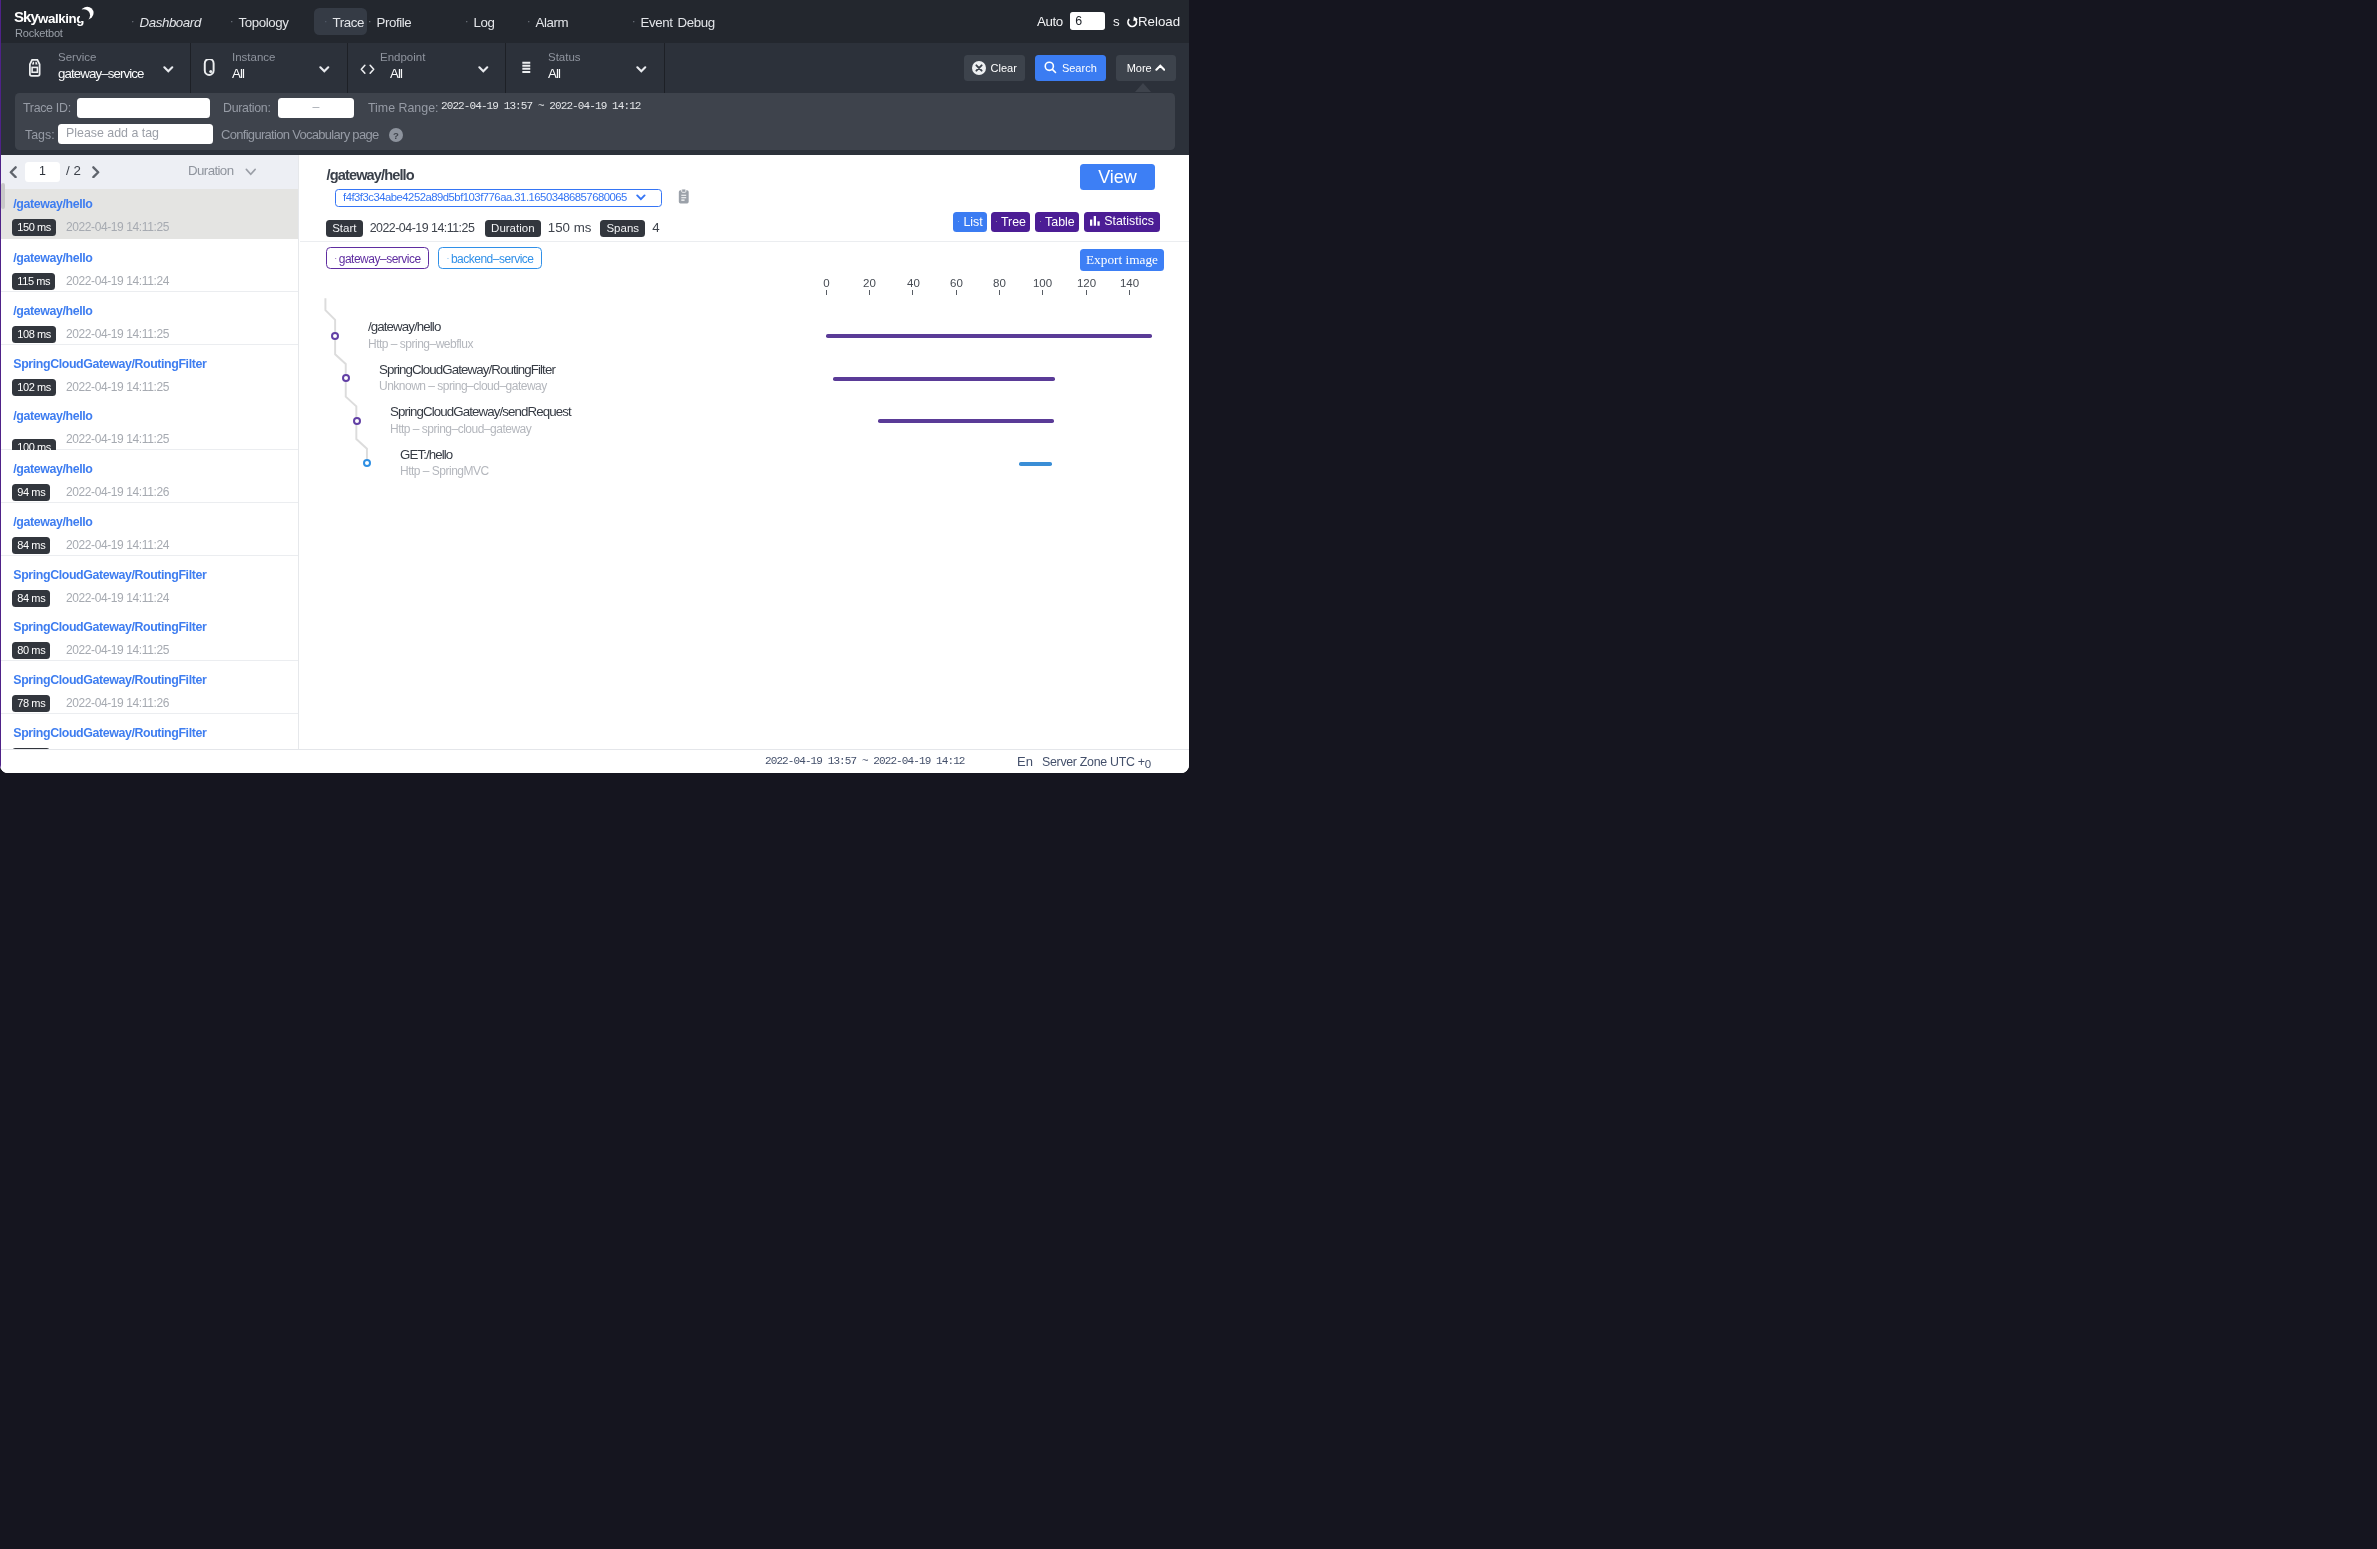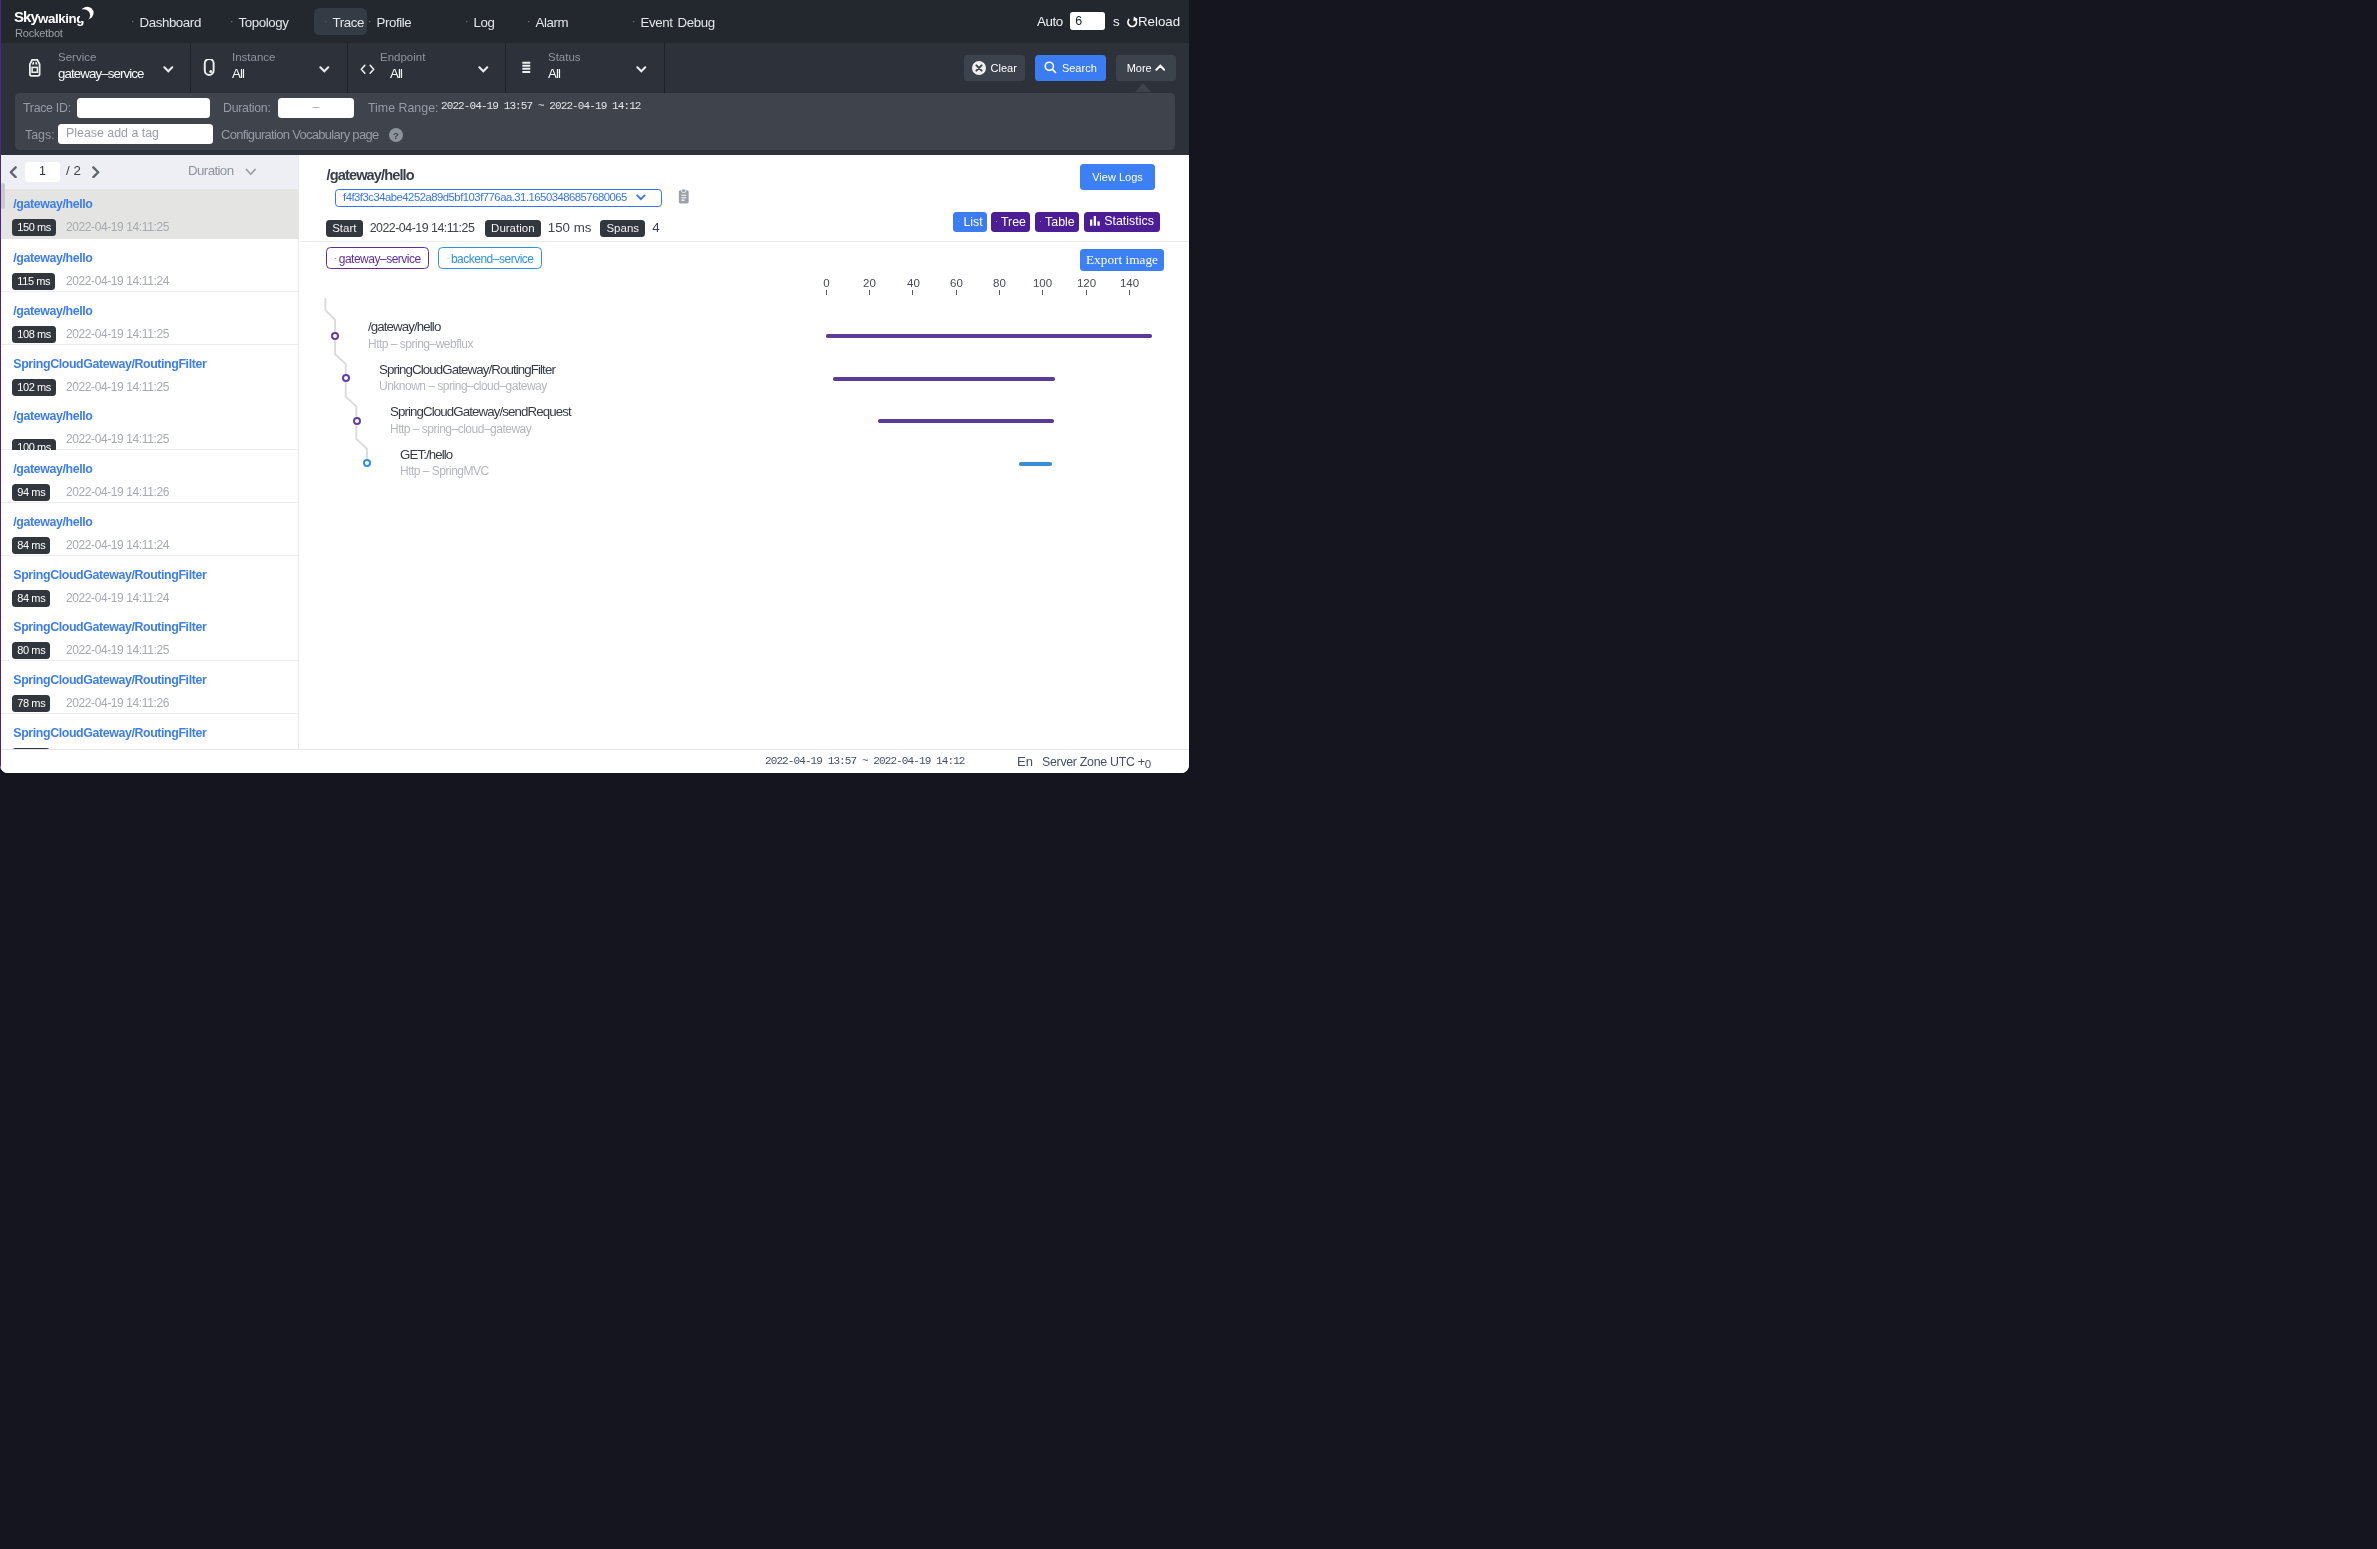--- a/index.html
+++ b/index.html
@@ -61,21 +61,21 @@
 <body>
 <div class="page">
 
   <div class="nav">
     <div class="logo"><span style="font-size:15px;letter-spacing:-0.9px;">Sky</span><span style="font-size:13.3px;letter-spacing:-0.4px;position:relative;top:0.9px;">walking</span><svg width="14" height="15" viewBox="0 0 16 17" style="position:absolute;left:66px;top:-2.2px;">
           <circle cx="8.2" cy="8" r="7.3" fill="#fff"></circle>
           <circle cx="4.4" cy="10.6" r="7.1" fill="#23272e"></circle>
         </svg></div>
     <div class="logo-sub">Rocketbot</div>
     <div class="nav-active"></div>
-    <div class="navitem" style="left:131px;"><span class="navdot">·</span>Dashboard</div>
+    <div class="navitem" style="left:131px;font-style:italic;"><span class="navdot">·</span>Dashboard</div>
     <div class="navitem" style="left:230px;"><span class="navdot">·</span>Topology</div>
     <div class="navitem" style="left:324px;"><span class="navdot" style="color:#586070;">·</span>Trace</div>
     <div class="navitem" style="left:368px;"><span class="navdot">·</span>Profile</div>
     <div class="navitem" style="left:465px;"><span class="navdot">·</span>Log</div>
     <div class="navitem" style="left:527px;"><span class="navdot">·</span>Alarm</div>
     <div class="navitem" style="left:632px;"><span class="navdot">·</span>Event</div>
     <div class="navitem" style="left:669px;"><span class="navdot">·</span>Debug</div>
     <div class="auto-lbl" style="left:1037px; letter-spacing:-0.4px;">Auto</div>
     <div class="auto-input">6</div>
     <div class="auto-lbl" style="left:1113px;">s</div>
@@ -228,21 +228,21 @@
     <div class="ititle" style="top:11.5px;">SpringCloudGateway/RoutingFilter</div>
     <div class="ibadge" style="top:34px;">55 ms</div>
     <div class="itime" style="top:35px;">2022-04-19 14:11:24</div>
   </div>
       </div>
     <div class="thumb"></div>
   </div>
 
   <div class="main">
     <div style="position:absolute;left:26.6px;top:12.4px;font-size:14.6px;font-weight:bold;letter-spacing:-0.9px;color:#3a404a;">/gateway/hello</div>
-    <div class="btn" style="left:780px; top:9.3px; width:75px; background:#3d7ff5; line-height:26px; font-size:11px;">View Logs</div>
+    <div class="btn" style="left:780px; top:9.3px; width:75px; background:#3d7ff5; line-height:26px; font-size:18px;">View Logs</div>
     <div style="position:absolute;left:35px;top:34px;width:327px;height:17.7px;border:1.3px solid #3575f5;border-radius:3.5px;color:#3575f5;font-size:11.3px;line-height:15px;padding-left:7px;letter-spacing:-0.5px;">f4f3f3c34abe4252a89d5bf103f776aa.31.16503486857680065
       <svg width="9.8" height="7" viewBox="0 0 12 8" style="position:absolute;right:15px;top:4.4px;">
           <path d="M1.5 1.5 L6 6 L10.5 1.5" fill="none" stroke="#3575f5" stroke-width="2.3" stroke-linecap="round"></path>
         </svg>
     </div>
     <svg width="11.5" height="17.7" viewBox="0 0 14 20" style="position:absolute;left:378px;top:33px;">
         <rect x="1" y="2" width="12" height="16" rx="2" fill="#9ba1a9"></rect>
         <rect x="4.5" y="0.5" width="5" height="4" rx="1" fill="#9ba1a9" stroke="#fff" stroke-width="1"></rect>
         <path d="M4 8 h6 M4 11 h6 M4 14 h4" stroke="#fff" stroke-width="1.3"></path>
       </svg>

